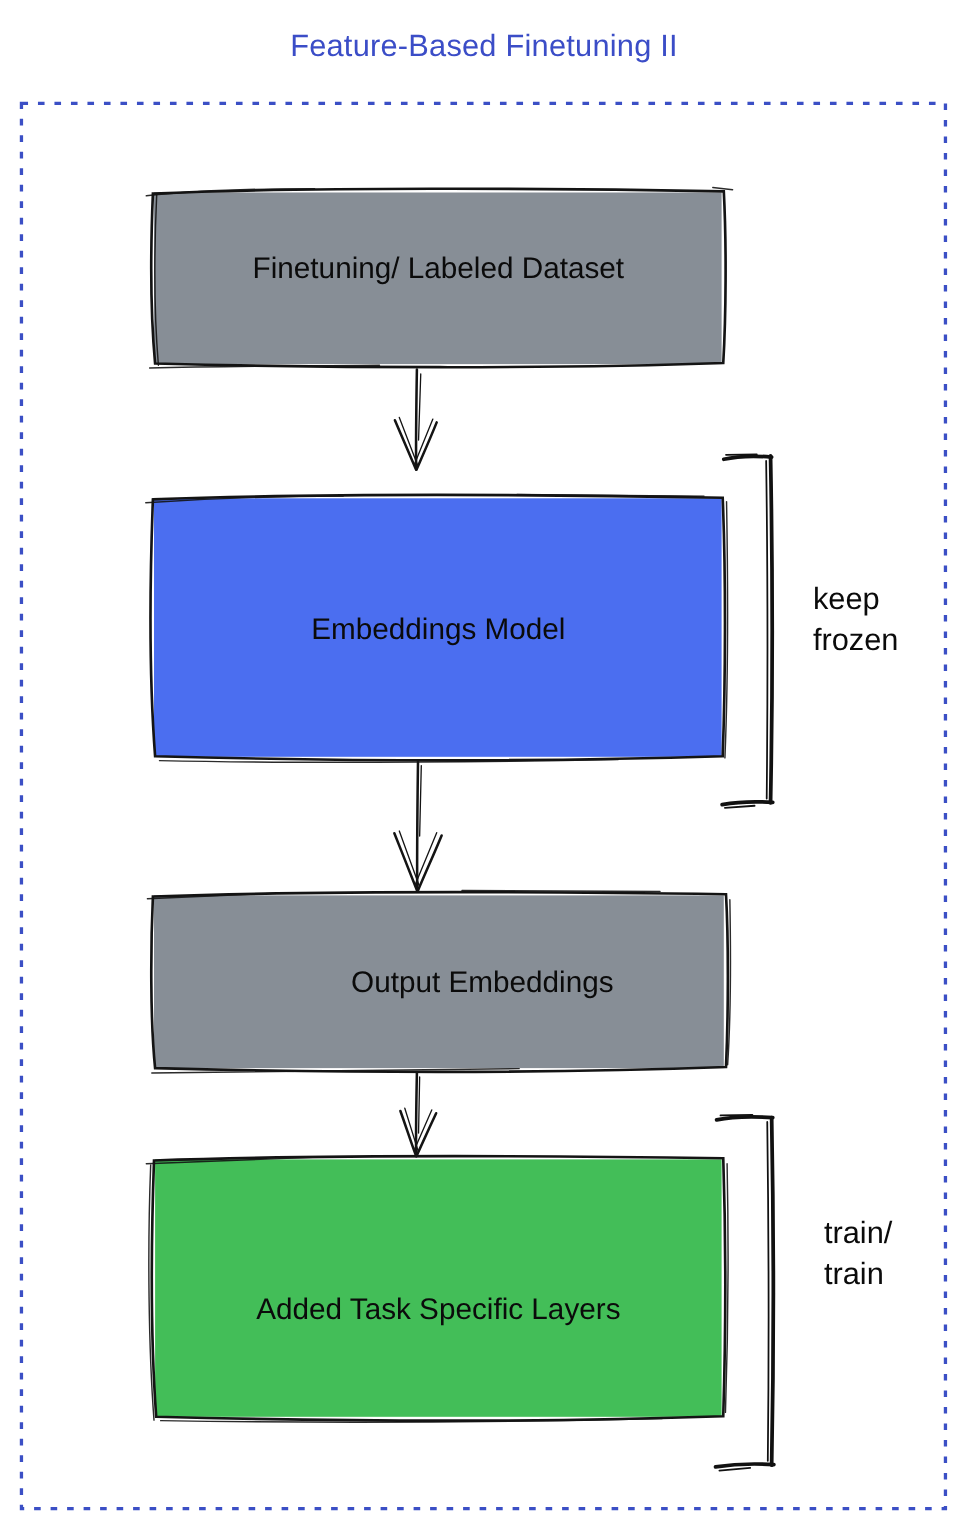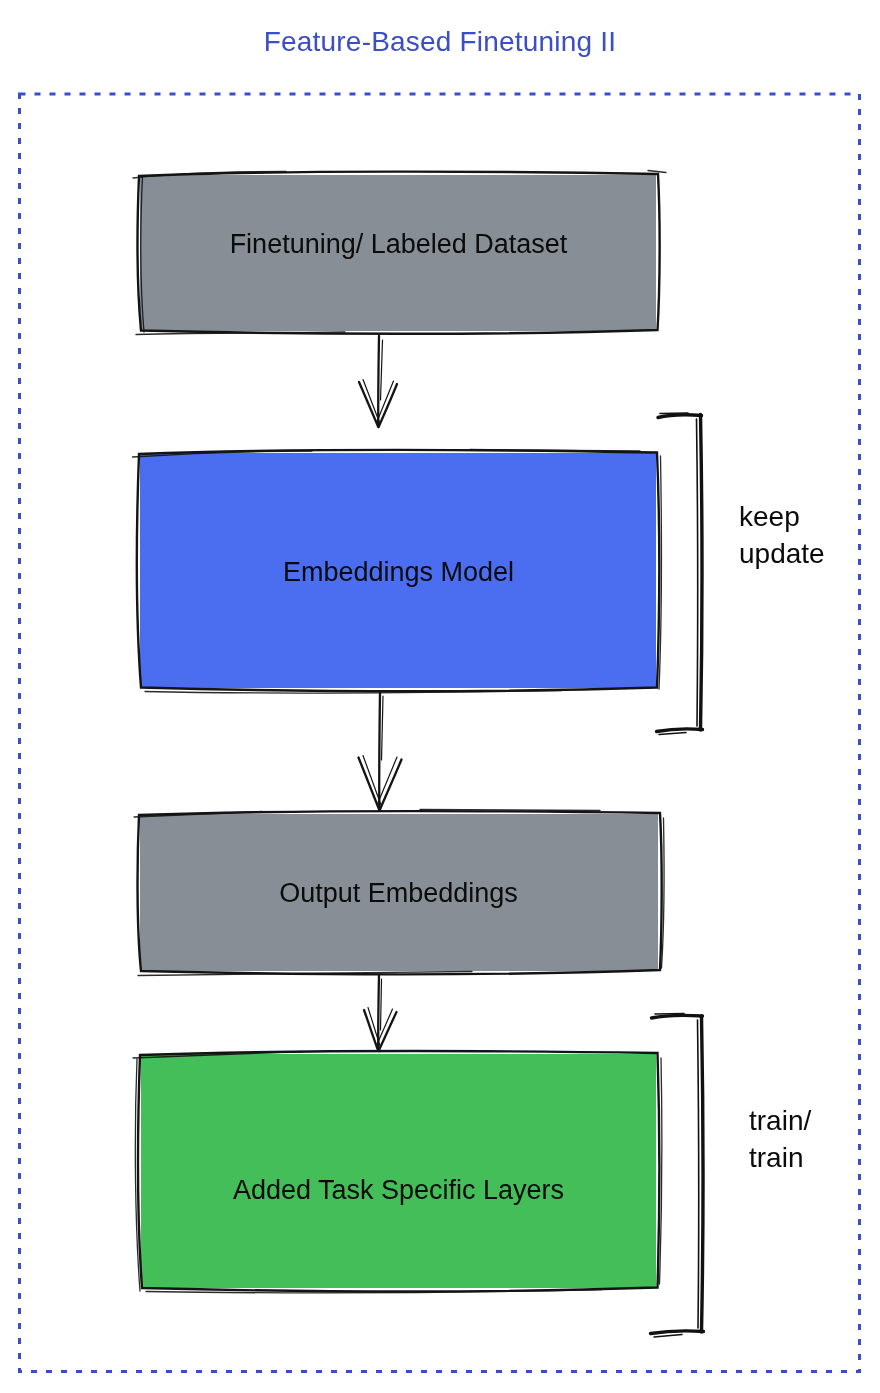--- a/index.html
+++ b/index.html
@@ -140,27 +140,27 @@
       <path class="br2" d="M697.5,1020 C 699,1130 699,1240 698,1328"></path>
       <path class="br2" d="M655,1014 L 684,1013.5"></path>
       <path class="br2" d="M654,1337 L 682,1334.5"></path>
     </g>
   </svg>
 
   <div class="box-label" style="top:228px;">Finetuning/ Labeled Dataset</div>
 
   <div class="box-label" style="top:556px;">Embeddings Model</div>
 
-  <div class="box-label" style="top:877px;">Output Embeddings</div>
+  <div class="box-label" style="top:877px;padding-left:40px;">Output Embeddings</div>
 
   <div class="box-label" style="top:1158px;margin-top:16px;">Added Task Specific Layers</div>
 
-  <div class="side-label" style="top:498px;">
+  <div class="side-label" style="top:526px;">
     <div>keep</div>
-    <div>update</div>
+    <div>frozen</div>
   </div>
 
   <div class="side-label" style="top:1102px;margin-left:10px;">
     <div>train/</div>
     <div>train</div>
   </div>
 
 </div>
 
 </body></html>

